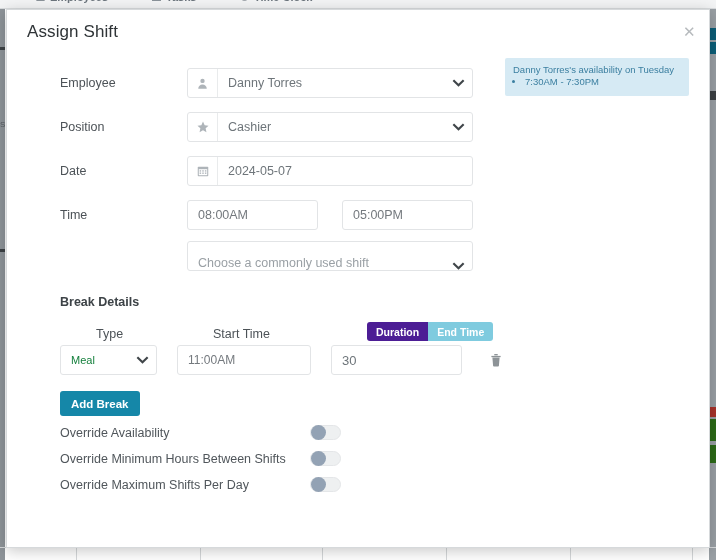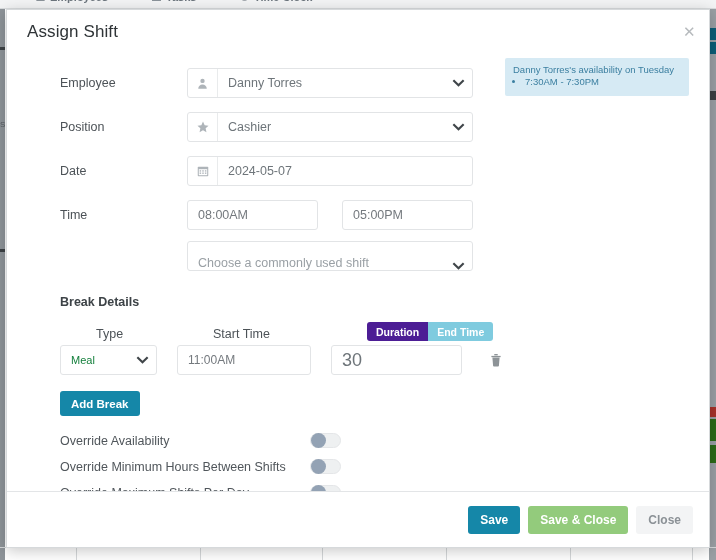--- a/index.html
+++ b/index.html
@@ -216,37 +216,37 @@
     width: 134px; flex: 0 0 134px; height: 30px;
     border: 1px solid #e2e4e6; border-radius: 3px;
     display: flex; align-items: center; padding-left: 10px;
     font-size: 12px; color: #74797e; background: #fff;
     margin-right: 20px;
   }
   .dur-input {
     width: 131px; flex: 0 0 131px; height: 30px;
     border: 1px solid #e2e4e6; border-radius: 3px;
     display: flex; align-items: center; padding-left: 10px;
-    font-size: 18px; color: #6e757a; background: #fff;
+    font-size: 13px; color: #6e757a; background: #fff;
     margin-right: 28px;
   }
   .trash { color: #8d9397; cursor: pointer; display:flex; align-items:center; }
 
   .btn-add-break {
     margin-top: 16px; margin-left: 33px;
     background: #1587a8; color: #fff;
     border: none; border-radius: 3px;
     height: 25px; padding: 0 11px;
     font-size: 11.5px; font-weight: bold;
     font-family: "Liberation Sans", sans-serif;
     cursor: pointer;
   }
 
   
-  .toggles { margin-top: 12px; }
+  .toggles { margin-top: 4px; }
   .toggle-row {
     display: flex; align-items: center;
     height: 25px; margin-bottom: 1px;
     padding-left: 33px;
   }
   .toggle-label {
     width: 250px; flex: 0 0 250px;
     font-size: 12.5px; color: #50565b;
   }
   .switch {
@@ -462,19 +462,14 @@
         <div class="toggle-label">Override Maximum Shifts Per Day</div>
         <div class="switch">
             <span class="knob"></span>
           </div>
       </div>
 
     </div>
 
   </div>
 
-  <div class="modal-footer">
-    <button class="btn btn-save">Save</button>
-    <button class="btn btn-save-close">Save &amp; Close</button>
-    <button class="btn btn-close">Close</button>
-  </div>
 
 </div>
 
 </body></html>

